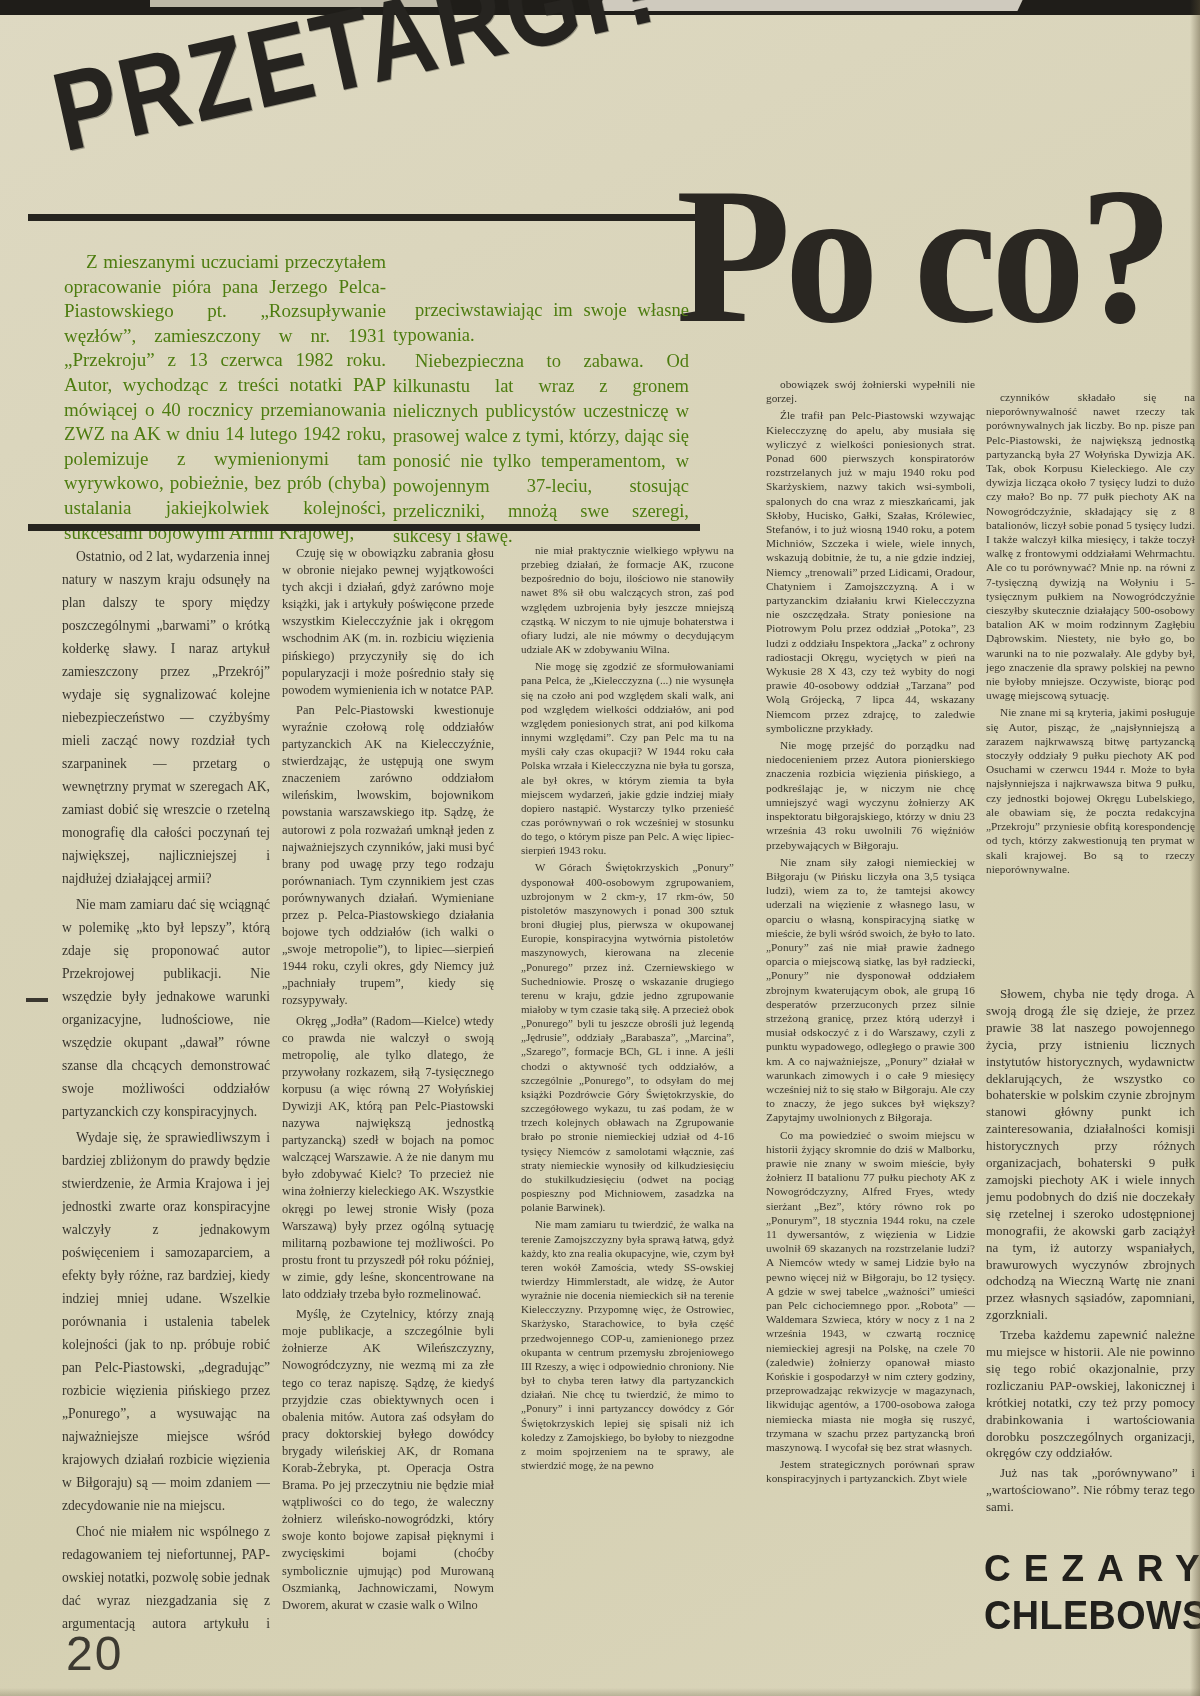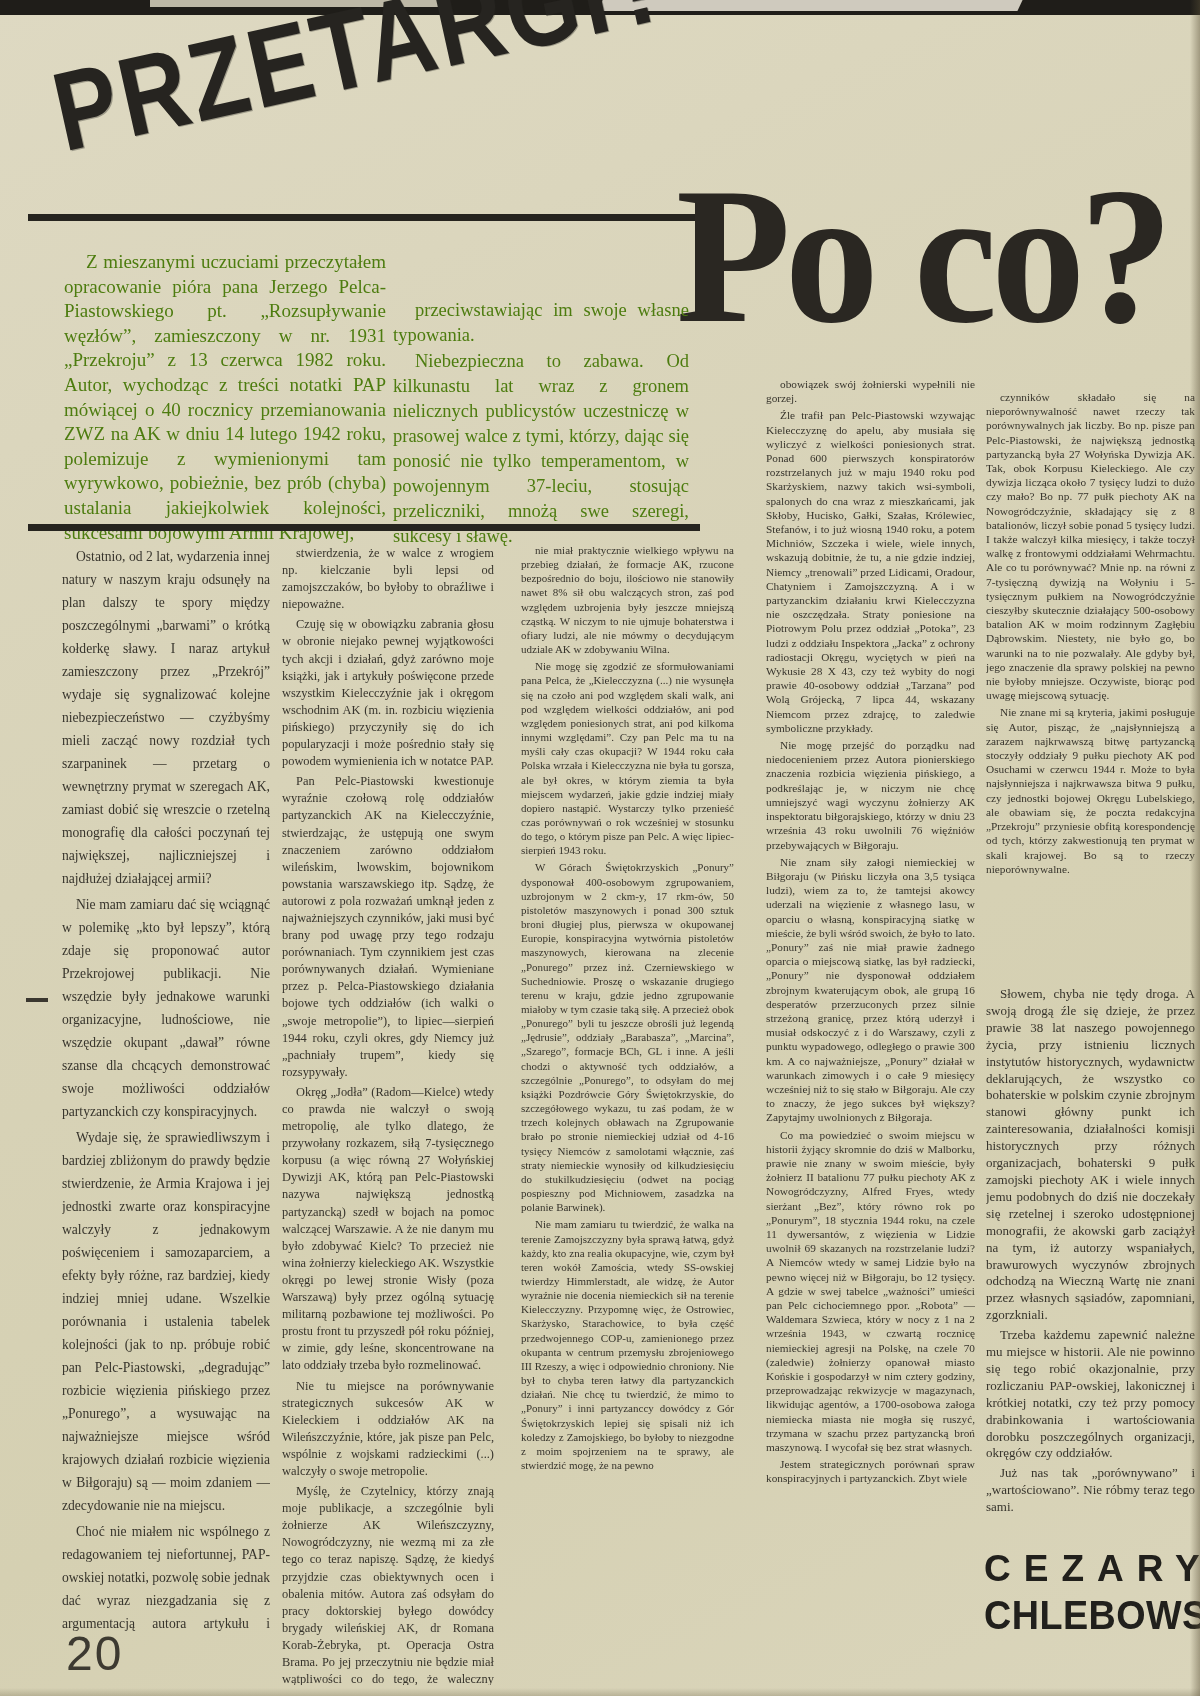--- a/index.html
+++ b/index.html
@@ -109,25 +109,23 @@
 <div class="abs rule rule-mid"></div>
 <div class="abs margin-mark"></div>
 
 <div class="abs bodycol col1">
     <p>Ostatnio, od 2 lat, wydarzenia innej natury w naszym kraju odsunęły na plan dalszy te spory między poszczególnymi „barwami” o krótką kołderkę sławy. I naraz artykuł zamieszczony przez „Przekrój” wydaje się sygnalizować kolejne niebezpieczeństwo — czyżbyśmy mieli zacząć nowy rozdział tych szarpaninek — przetarg o wewnętrzny prymat w szeregach AK, zamiast dobić się wreszcie o rzetelną monografię dla całości poczynań tej największej, najliczniejszej i najdłużej działającej armii?</p>
     <p>Nie mam zamiaru dać się wciągnąć w polemikę „kto był lepszy”, którą zdaje się proponować autor Przekrojowej publikacji. Nie wszędzie były jednakowe warunki organizacyjne, ludnościowe, nie wszędzie okupant „dawał” równe szanse dla chcących demonstrować swoje możliwości oddziałów partyzanckich czy konspiracyjnych.</p>
     <p>Wydaje się, że sprawiedliwszym i bardziej zbliżonym do prawdy będzie stwierdzenie, że Armia Krajowa i jej jednostki zwarte oraz konspiracyjne walczyły z jednakowym poświęceniem i samozaparciem, a efekty były różne, raz bardziej, kiedy indziej mniej udane. Wszelkie porównania i ustalenia tabelek kolejności (jak to np. próbuje robić pan Pelc-Piastowski, „degradując” rozbicie więzienia pińskiego przez „Ponurego”, a wysuwając na najważniejsze miejsce wśród krajowych działań rozbicie więzienia w Biłgoraju) są — moim zdaniem — zdecydowanie nie na miejscu.</p>
     <p>Choć nie miałem nic wspólnego z redagowaniem tej niefortunnej, PAP-owskiej notatki, pozwolę sobie jednak dać wyraz niezgadzania się z argumentacją autora artykułu i wystąpić w obronie, kwestionowanej przez niego, wysokiej pozycji partyzantki świętokrzyskiej w historii zmagań z okupantem oraz pionierskiego znaczenia uderzenia na więzienie pińskie. Z góry jednak zastrzegam, iż daleki jestem od zamiaru</p>
   </div>
 <div class="abs bodycol col2">
-    <p>stwierdzenia, że w walce z wrogiem np. kielczanie byli lepsi od zamojszczaków, bo byłoby to obraźliwe i niepoważne.</p>
     <p>Czuję się w obowiązku zabrania głosu w obronie niejako pewnej wyjątkowości tych akcji i działań, gdyż zarówno moje książki, jak i artykuły poświęcone przede wszystkim Kielecczyźnie jak i okręgom wschodnim AK (m. in. rozbiciu więzienia pińskiego) przyczyniły się do ich popularyzacji i może pośrednio stały się powodem wymienienia ich w notatce PAP.</p>
     <p>Pan Pelc-Piastowski kwestionuje wyraźnie czołową rolę oddziałów partyzanckich AK na Kielecczyźnie, stwierdzając, że ustępują one swym znaczeniem zarówno oddziałom wileńskim, lwowskim, bojownikom powstania warszawskiego itp. Sądzę, że autorowi z pola rozważań umknął jeden z najważniejszych czynników, jaki musi być brany pod uwagę przy tego rodzaju porównaniach. Tym czynnikiem jest czas porównywanych działań. Wymieniane przez p. Pelca-Piastowskiego działania bojowe tych oddziałów (ich walki o „swoje metropolie”), to lipiec—sierpień 1944 roku, czyli okres, gdy Niemcy już „pachniały trupem”, kiedy się rozsypywały.</p>
     <p>Okręg „Jodła” (Radom—Kielce) wtedy co prawda nie walczył o swoją metropolię, ale tylko dlatego, że przywołany rozkazem, siłą 7-tysięcznego korpusu (a więc równą 27 Wołyńskiej Dywizji AK, którą pan Pelc-Piastowski nazywa największą jednostką partyzancką) szedł w bojach na pomoc walczącej Warszawie. A że nie danym mu było zdobywać Kielc? To przecież nie wina żołnierzy kieleckiego AK. Wszystkie okręgi po lewej stronie Wisły (poza Warszawą) były przez ogólną sytuację militarną pozbawione tej możliwości. Po prostu front tu przyszedł pół roku później, w zimie, gdy leśne, skoncentrowane na lato oddziały trzeba było rozmelinować.</p>
-    <p>Nie tu miejsce na porównywanie strategicznych sukcesów AK w Kieleckiem i oddziałów AK na Wileńszczyźnie, które, jak pisze pan Pelc, wspólnie z wojskami radzieckimi (...) walczyły o swoje metropolie.</p>
     <p>Myślę, że Czytelnicy, którzy znają moje publikacje, a szczególnie byli żołnierze AK Wileńszczyzny, Nowogródczyzny, nie wezmą mi za złe tego co teraz napiszę. Sądzę, że kiedyś przyjdzie czas obiektywnych ocen i obalenia mitów. Autora zaś odsyłam do pracy doktorskiej byłego dowódcy brygady wileńskiej AK, dr Romana Korab-Żebryka, pt. Operacja Ostra Brama. Po jej przeczytniu nie będzie miał wątpliwości co do tego, że waleczny żołnierz wileńsko-nowogródzki, który swoje konto bojowe zapisał pięknymi i zwycięskimi bojami (choćby symbolicznie ujmując) pod Murowaną Oszmianką, Jachnowiczami, Nowym Dworem, akurat w czasie walk o Wilno</p>
   </div>
 <div class="abs bodycol col3">
     <p>nie miał praktycznie wielkiego wpływu na przebieg działań, że formacje AK, rzucone bezpośrednio do boju, ilościowo nie stanowiły nawet 8% sił obu walczących stron, zaś pod względem uzbrojenia były jeszcze mniejszą cząstką. W niczym to nie ujmuje bohaterstwa i ofiary ludzi, ale nie mówmy o decydującym udziale AK w zdobywaniu Wilna.</p>
     <p>Nie mogę się zgodzić ze sformułowaniami pana Pelca, że „Kielecczyzna (...) nie wysunęła się na czoło ani pod względem skali walk, ani pod względem wielkości oddziałów, ani pod względem poniesionych strat, ani pod kilkoma innymi względami”. Czy pan Pelc ma tu na myśli cały czas okupacji? W 1944 roku cała Polska wrzała i Kielecczyzna nie była tu gorsza, ale był okres, w którym ziemia ta była miejscem wydarzeń, jakie gdzie indziej miały dopiero nastąpić. Wystarczy tylko przenieść czas porównywań o rok wcześniej w stosunku do tego, o którym pisze pan Pelc. A więc lipiec-sierpień 1943 roku.</p>
     <p>W Górach Świętokrzyskich „Ponury” dysponował 400-osobowym zgrupowaniem, uzbrojonym w 2 ckm-y, 17 rkm-ów, 50 pistoletów maszynowych i ponad 300 sztuk broni długiej plus, pierwsza w okupowanej Europie, konspiracyjna wytwórnia pistoletów maszynowych, kierowana na zlecenie „Ponurego” przez inż. Czerniewskiego w Suchedniowie. Proszę o wskazanie drugiego terenu w kraju, gdzie jedno zgrupowanie miałoby w tym czasie taką siłę. A przecież obok „Ponurego” byli tu jeszcze obrośli już legendą „Jędrusie”, oddziały „Barabasza”, „Marcina”, „Szarego”, formacje BCh, GL i inne. A jeśli chodzi o aktywność tych oddziałów, a szczególnie „Ponurego”, to odsyłam do mej książki Pozdrówcie Góry Świętokrzyskie, do szczegółowego wykazu, tu zaś podam, że w trzech kolejnych obławach na Zgrupowanie brało po stronie niemieckiej udział od 4-16 tysięcy Niemców z samolotami włącznie, zaś straty niemieckie wynosiły od kilkudziesięciu do stukilkudziesięciu (odwet na pociąg pospieszny pod Michniowem, zasadzka na polanie Barwinek).</p>
     <p>Nie mam zamiaru tu twierdzić, że walka na terenie Zamojszczyzny była sprawą łatwą, gdyż każdy, kto zna realia okupacyjne, wie, czym był teren wokół Zamościa, wtedy SS-owskiej twierdzy Himmlerstadt, ale widzę, że Autor wyraźnie nie docenia niemieckich sił na terenie Kielecczyzny. Przypomnę więc, że Ostrowiec, Skarżysko, Starachowice, to była część przedwojennego COP-u, zamienionego przez okupanta w centrum przemysłu zbrojeniowego III Rzeszy, a więc i odpowiednio chroniony. Nie był to chyba teren łatwy dla partyzanckich działań. Nie chcę tu twierdzić, że mimo to „Ponury” i inni partyzanccy dowódcy z Gór Świętokrzyskich lepiej się spisali niż ich koledzy z Zamojskiego, bo byłoby to niezgodne z moim spojrzeniem na te sprawy, ale stwierdzić mogę, że na pewno</p>
   </div>
 <div class="abs bodycol col4">
     <p>obowiązek swój żołnierski wypełnili nie gorzej.</p>

